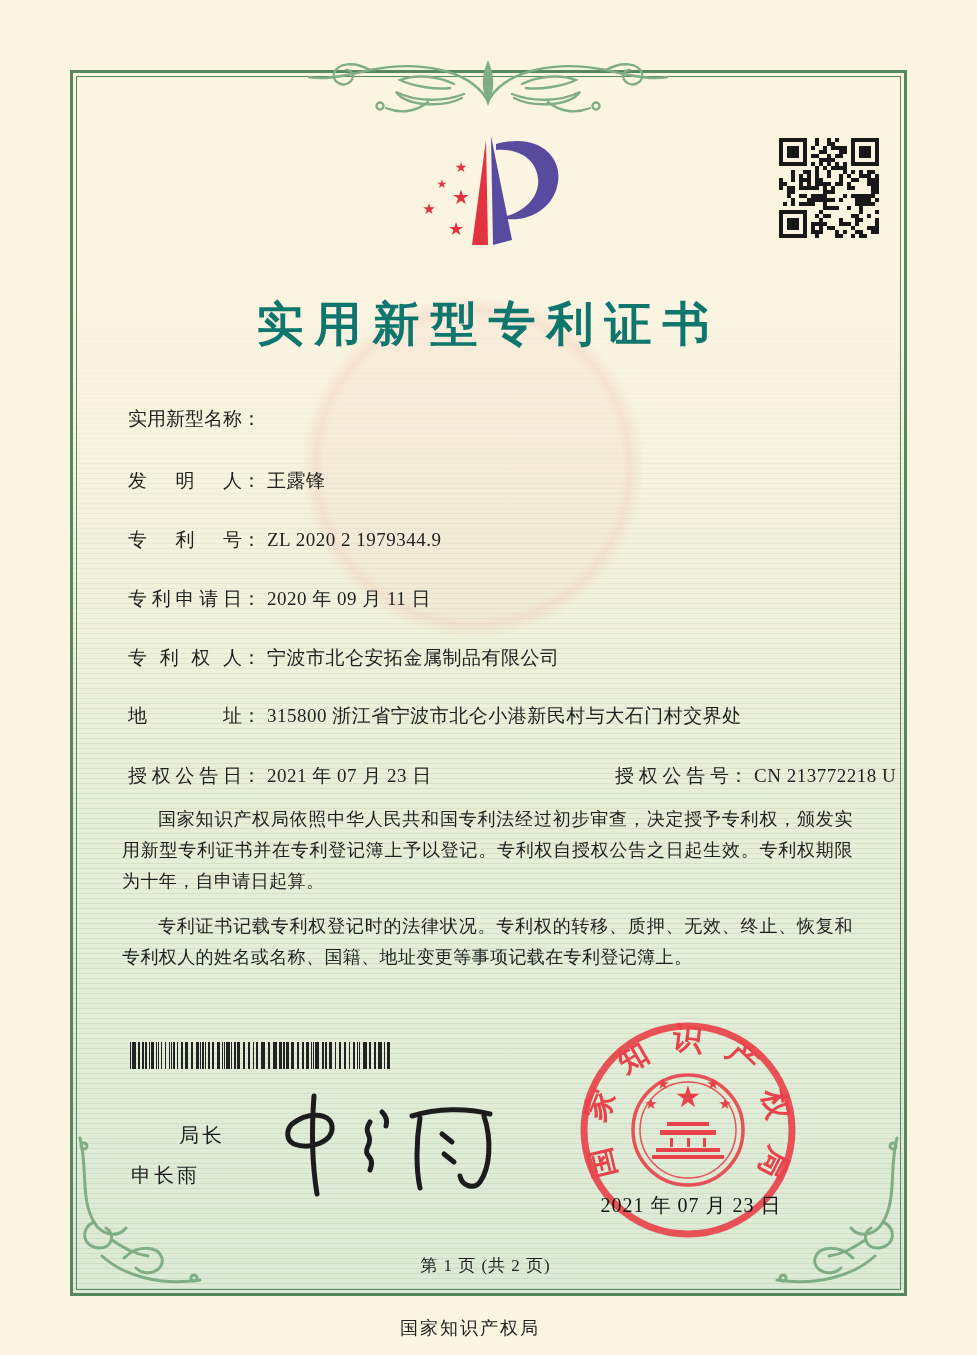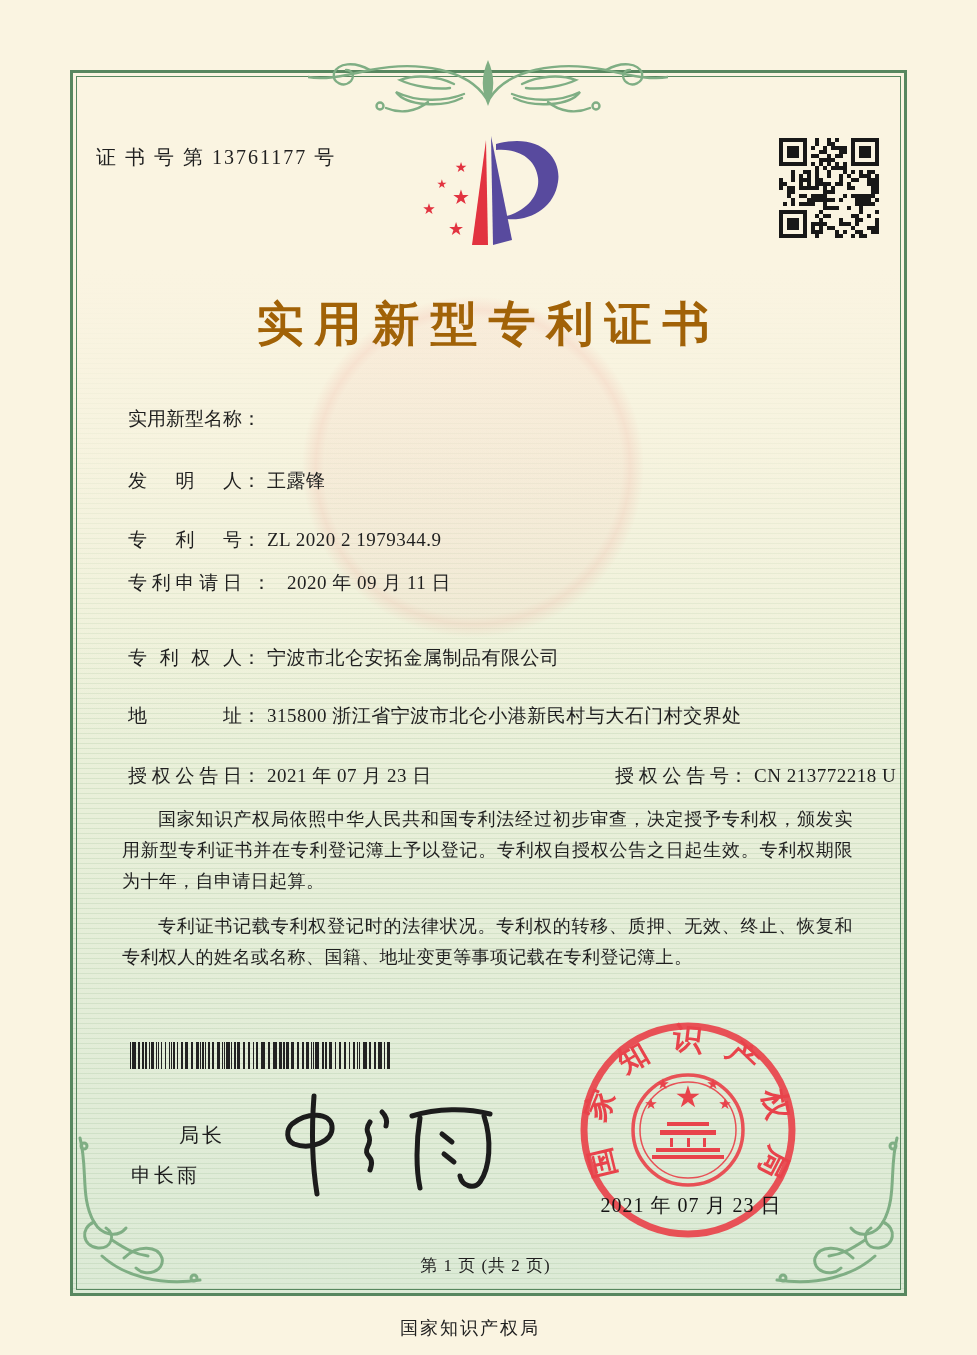--- a/index.html
+++ b/index.html
@@ -23,21 +23,21 @@
     border:1px solid var(--border-green,#57875f);
   }
   .watermark{
     position:absolute;left:278px;top:272px;width:390px;height:390px;border-radius:50%;
     background:radial-gradient(circle,rgba(242,170,160,0.10) 0 54%,rgba(240,140,130,0.16) 57%,rgba(0,0,0,0) 62%);
     pointer-events:none;
   }
   .cert-no{position:absolute;left:96px;top:144px;font-size:20px;letter-spacing:2px;}
   .title{
     position:absolute;left:0;top:293px;width:977px;text-align:center;
-    font-size:47px;font-weight:bold;letter-spacing:11px;color:#a16207;
+    font-size:47px;font-weight:bold;letter-spacing:11px;color:#0f766e;
   }
   .field-row{position:absolute;left:128px;display:flex;align-items:baseline;font-size:19px;white-space:nowrap;}
   .flabel{display:inline-block;width:114px;text-align:justify;text-align-last:justify;}
   .fcolon{margin:0 6px 0 0;}
   .fvalue{letter-spacing:0.5px;}
   .grant2{position:absolute;left:487px;top:0;display:flex;align-items:baseline;}
   .paras{position:absolute;left:122px;top:804px;width:738px;font-size:18px;line-height:31px;letter-spacing:0.4px;text-align:justify;}
   .paras p{margin:0 7px 14px 0;text-indent:2em;}
   .signer-title{position:absolute;left:131px;top:1122px;font-size:20px;letter-spacing:3px;margin-left:48px;}
   .signer-name{position:absolute;left:131px;top:1162px;font-size:20px;letter-spacing:3px;}
@@ -94,21 +94,20 @@
       <path d="M8,2 C16,32 8,62 22,86 C30,100 46,102 54,92"></path>
       <path d="M22,86 C8,92 10,110 26,112 C40,113 44,98 34,92"></path>
       <path d="M30,120 C52,140 88,150 128,144"></path>
       <path d="M52,122 C66,108 86,110 90,122 C93,135 74,142 64,132"></path>
       <path d="M40,104 C52,112 62,118 76,120"></path>
       <circle r="3" cx="12" cy="10"></circle>
         <circle r="3" cx="122" cy="142"></circle>
     </g>
   </svg>
 
-  <div class="cert-no">证 书 号 第 13761177 号</div>
 
   <svg class="ornament" style="left:400px;top:120px;" width="200" height="140" viewBox="0 0 200 140">
     <polygon points="72,125 86,20 88,125" fill="var(--logo-red,#e23340)"></polygon>
     <polygon points="91,16 93,125 112,120" fill="var(--logo-purple,#584a9e)"></polygon>
     <path d="M96,24 C140,12 162,38 158,62 C154,90 126,104 100,98 C128,92 140,74 138,58 C136,40 120,28 96,30 Z" fill="var(--logo-purple,#584a9e)"></path>
     <g fill="var(--logo-red,#e23340)" text-anchor="middle" class="star">
       <text x="61" y="52" font-size="14" class="star">★</text>
       <text x="42" y="68" font-size="12" class="star">★</text>
       <text x="61" y="84" font-size="20" class="star">★</text>
       <text x="29" y="94" font-size="15" class="star">★</text>
@@ -334,21 +333,21 @@
   <div class="field-row" style="top:468px;">
     <span class="flabel">发明人</span>
       <span class="fcolon">：</span>
     <span class="fvalue">王露锋</span>
   </div>
   <div class="field-row" style="top:527px;">
     <span class="flabel">专利号</span>
       <span class="fcolon">：</span>
     <span class="fvalue">ZL 2020 2 1979344.9</span>
   </div>
-  <div class="field-row" style="top:570px;gap:10px;">
+  <div class="field-row" style="top:586px;">
     <span class="flabel">专利申请日</span>
       <span class="fcolon">：</span>
     <span class="fvalue">2020 年 09 月 11 日</span>
   </div>
   <div class="field-row" style="top:645px;">
     <span class="flabel">专利权人</span>
       <span class="fcolon">：</span>
     <span class="fvalue">宁波市北仑安拓金属制品有限公司</span>
   </div>
   <div class="field-row" style="top:703px;">

